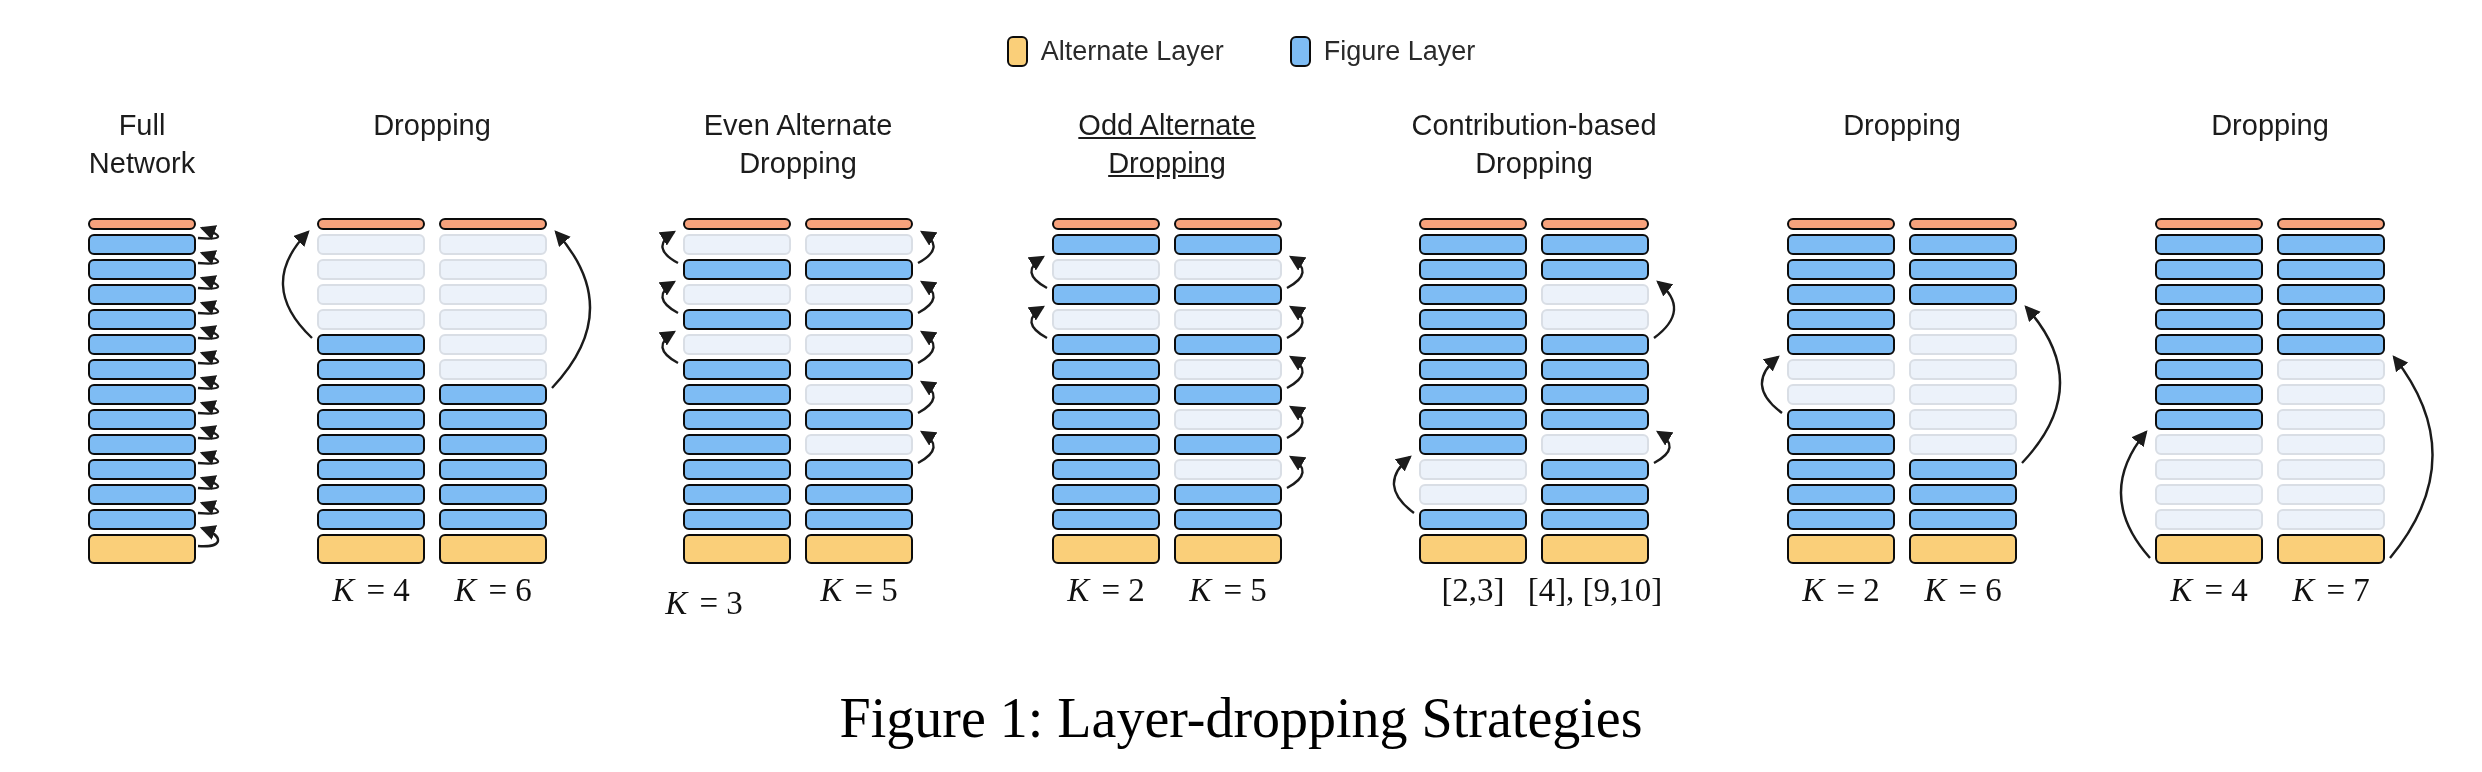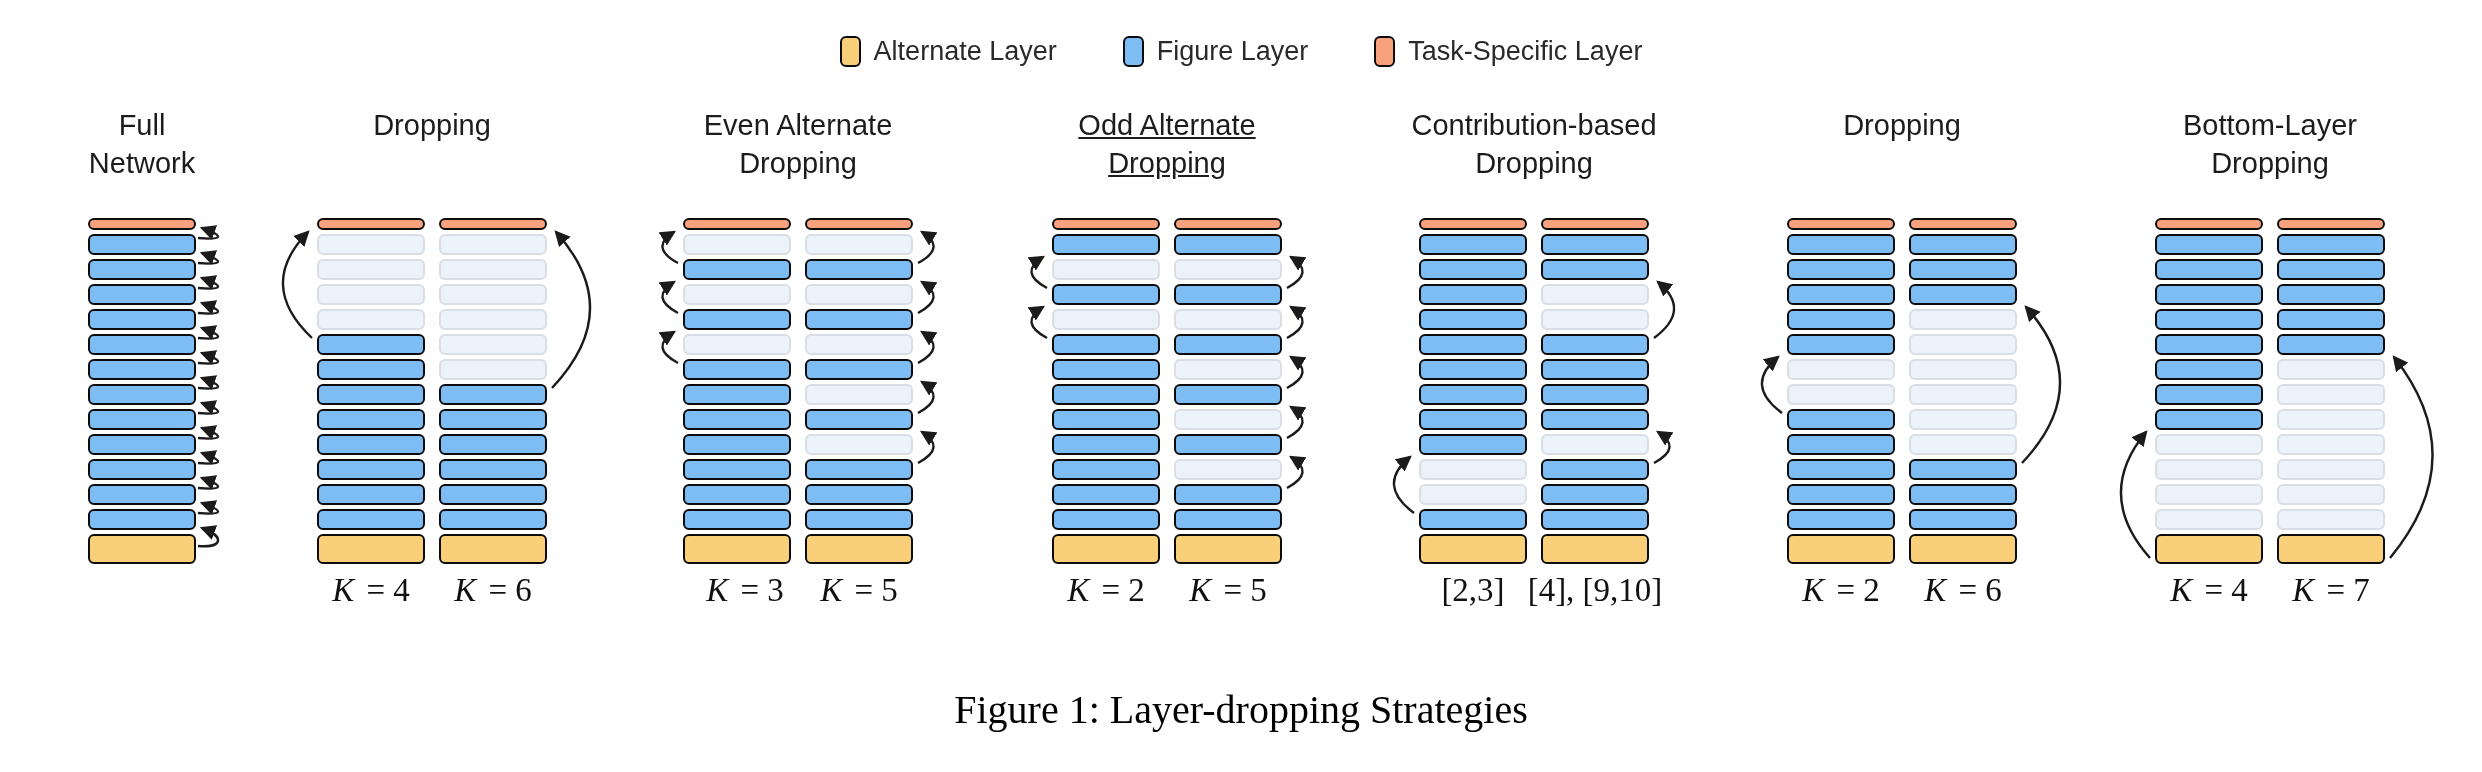--- a/index.html
+++ b/index.html
@@ -25,40 +25,36 @@
   .task-layer{height:12px;background:var(--task);border:2.5px solid var(--ink);border-radius:7px;}
   .enc-layer{height:21px;background:var(--enc);border:2.5px solid var(--ink);border-radius:6px;}
   .emb-layer{height:30px;background:var(--emb);border:2.5px solid var(--ink);border-radius:6px;}
   .drop-layer{height:21px;background:var(--dropfill);border:2px solid var(--dropborder);border-radius:6px;}
   
   .stack-label{position:absolute;top:572px;width:220px;text-align:center;
                font-family:"Liberation Serif",serif;font-size:33px;color:#111;}
   .stack-label .kk{font-style:italic;padding-right:4px;}
   
   .caption{position:absolute;top:686px;left:0;right:0;text-align:center;
-           font-family:"Liberation Serif",serif;font-size:40px;color:#000;}
+           font-family:"Liberation Serif",serif;font-size:56px;color:#000;}
   #arrows{position:absolute;left:0;top:0;pointer-events:none;}
 </style>
 </head>
 <body>
 
 <div id="canvas">
 
   <div class="legend">
     <div class="legend-item">
       <span class="swatch sw-emb"></span>
       <span class="legend-label">Alternate Layer</span>
     </div>
     <div class="legend-item">
       <span class="swatch sw-enc"></span>
       <span class="legend-label">Figure Layer</span>
-    </div>
-    <div class="legend-item">
-      <span class="swatch sw-task"></span>
-      <span class="legend-label">Task-Specific Layer</span>
     </div>
   </div>
 
   <div id="diagram">
       <div class="col-title" style="left: -28px;">
         <div>Full</div>
         <div>Network</div>
       </div>
       <div class="layer task-layer" style="left: 88px; top: 218px;"></div>
       <div class="layer enc-layer" style="left: 88px; top: 234px;"></div>
@@ -118,21 +114,21 @@
       <div class="layer enc-layer" style="left: 683px; top: 309px;"></div>
       <div class="layer drop-layer" style="left: 683px; top: 334px;"></div>
       <div class="layer enc-layer" style="left: 683px; top: 359px;"></div>
       <div class="layer enc-layer" style="left: 683px; top: 384px;"></div>
       <div class="layer enc-layer" style="left: 683px; top: 409px;"></div>
       <div class="layer enc-layer" style="left: 683px; top: 434px;"></div>
       <div class="layer enc-layer" style="left: 683px; top: 459px;"></div>
       <div class="layer enc-layer" style="left: 683px; top: 484px;"></div>
       <div class="layer enc-layer" style="left: 683px; top: 509px;"></div>
       <div class="layer emb-layer" style="left: 683px; top: 534px;"></div>
-      <div class="stack-label" style="left: 635px;"><span class="kk">K</span><span> = 3</span></div>
+      <div class="stack-label" style="left: 594px; margin-top: 13px;"><span class="kk">K</span><span> = 3</span></div>
       <div class="layer task-layer" style="left: 805px; top: 218px;"></div>
       <div class="layer drop-layer" style="left: 805px; top: 234px;"></div>
       <div class="layer enc-layer" style="left: 805px; top: 259px;"></div>
       <div class="layer drop-layer" style="left: 805px; top: 284px;"></div>
       <div class="layer enc-layer" style="left: 805px; top: 309px;"></div>
       <div class="layer drop-layer" style="left: 805px; top: 334px;"></div>
       <div class="layer enc-layer" style="left: 805px; top: 359px;"></div>
       <div class="layer drop-layer" style="left: 805px; top: 384px;"></div>
       <div class="layer enc-layer" style="left: 805px; top: 409px;"></div>
       <div class="layer drop-layer" style="left: 805px; top: 434px;"></div>
@@ -236,21 +232,20 @@
       <div class="layer drop-layer" style="left: 1909px; top: 359px;"></div>
       <div class="layer drop-layer" style="left: 1909px; top: 384px;"></div>
       <div class="layer drop-layer" style="left: 1909px; top: 409px;"></div>
       <div class="layer drop-layer" style="left: 1909px; top: 434px;"></div>
       <div class="layer enc-layer" style="left: 1909px; top: 459px;"></div>
       <div class="layer enc-layer" style="left: 1909px; top: 484px;"></div>
       <div class="layer enc-layer" style="left: 1909px; top: 509px;"></div>
       <div class="layer emb-layer" style="left: 1909px; top: 534px;"></div>
       <div class="stack-label" style="left: 1853px;"><span class="kk">K</span><span> = 6</span></div>
       <div class="col-title" style="left: 2100px;">
-        <div>Bottom-Layer</div>
         <div>Dropping</div>
       </div>
       <div class="layer task-layer" style="left: 2155px; top: 218px;"></div>
       <div class="layer enc-layer" style="left: 2155px; top: 234px;"></div>
       <div class="layer enc-layer" style="left: 2155px; top: 259px;"></div>
       <div class="layer enc-layer" style="left: 2155px; top: 284px;"></div>
       <div class="layer enc-layer" style="left: 2155px; top: 309px;"></div>
       <div class="layer enc-layer" style="left: 2155px; top: 334px;"></div>
       <div class="layer enc-layer" style="left: 2155px; top: 359px;"></div>
       <div class="layer enc-layer" style="left: 2155px; top: 384px;"></div>

